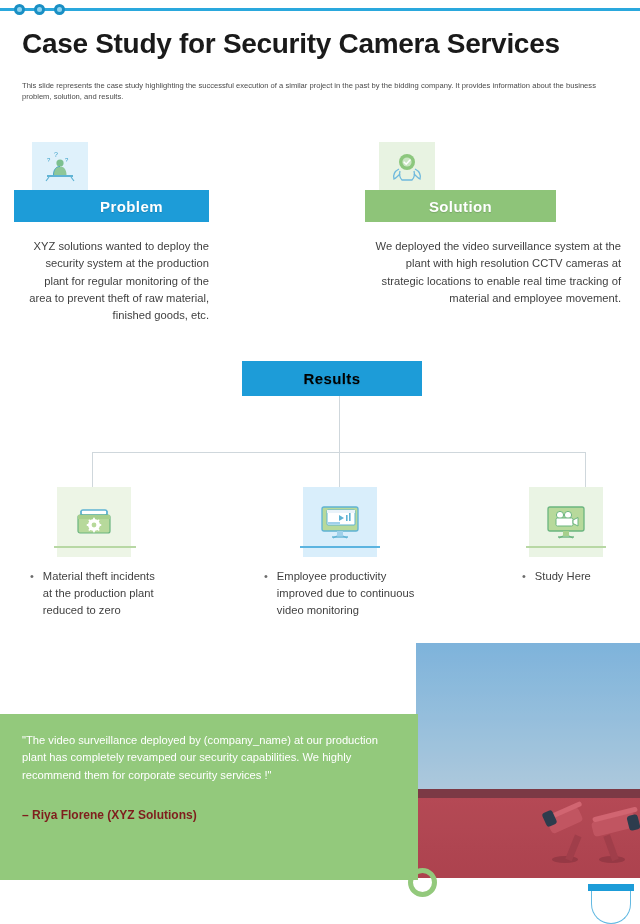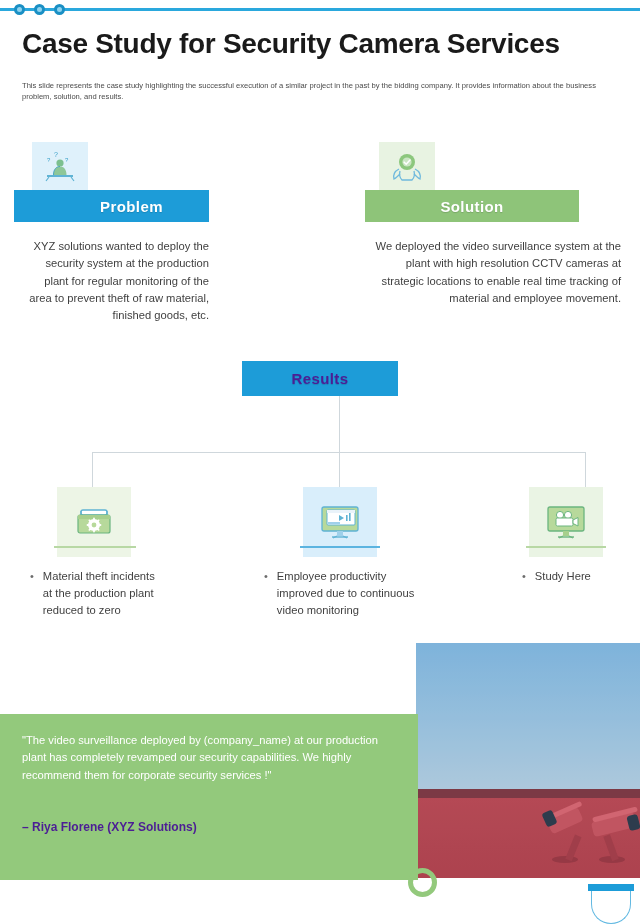--- a/index.html
+++ b/index.html
@@ -89,30 +89,30 @@
   .ps-body {
     margin-top: 16px;
     padding-left: 10px;
     font-size: 11.2px;
     line-height: 1.55;
     color: #3f3f3f;
     text-align: right;
   }
   .ps-col.solution .ps-body { padding-left: 6px; width: 250px; }
   .ps-col.solution { width: 250px; }
-  .ps-col.solution .ps-header { width: 214px; }
+  .ps-col.solution .ps-header { width: 191px; }
   .ps-col.solution .ps-iconbox { margin-left: 14px; }
 
   
   #results-header {
     position: absolute;
     left: 242px; top: 361px;
-    width: 156px; height: 35px;
+    width: 180px; height: 35px;
     background: #1d9cd8;
-    color: #4c1d95;
+    color: #000000;
     display: flex; align-items: center; justify-content: center;
     font-size: 15px; font-weight: bold;
     letter-spacing: 0.4px;
     text-shadow: 0 1px 1px rgba(0,0,0,.15);
   }
 
   
   #connectors { position: absolute; left: 0; top: 390px; width: 640px; height: 110px; }
   .conn { position: absolute; background: #cfd7dc; }
   .conn.v-main { left: 339px; top: 6px;  width: 1px; height: 107px; }
@@ -156,24 +156,24 @@
     background: #93c97c;
     box-sizing: border-box;
     padding: 18px 22px 0 22px;
   }
   #testimonial .quote {
     font-size: 11.2px;
     line-height: 1.56;
     color: #ffffff;
   }
   #testimonial .attrib {
-    margin-top: 36px;
+    margin-top: 24px;
     font-size: 12px;
     font-weight: bold;
-    color: #4c1d95;
+    color: #7f1d1d;
   }
 
   
   #photo {
     position: absolute;
     left: 416px; top: 643px;
     width: 224px; height: 235px;
     overflow: hidden;
   }
   #photo .sky {

